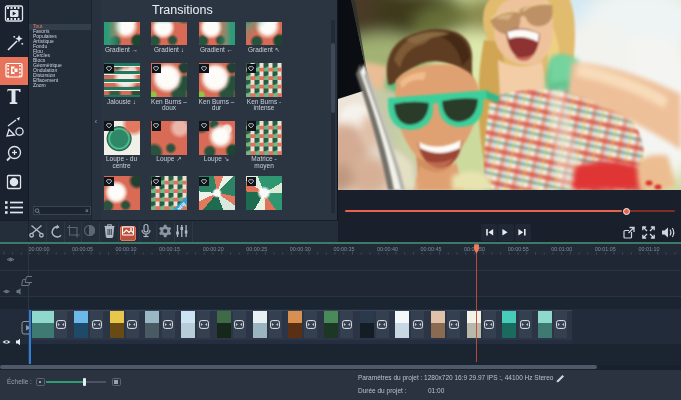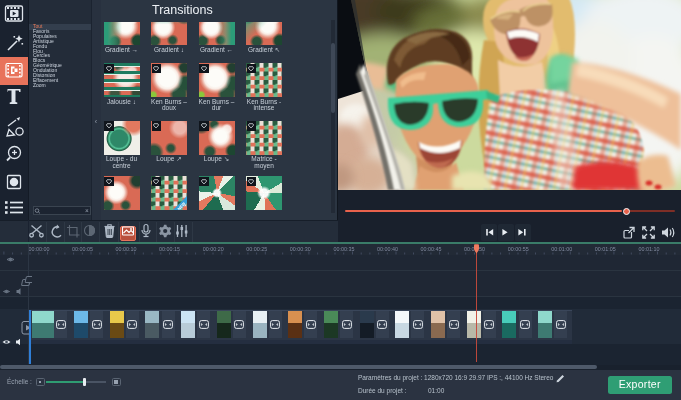--- a/index.html
+++ b/index.html
@@ -677,13 +677,12 @@
     <div style="left:84px;top:381.3px;width:22px;height:1.8px;background:#4a5464;"></div>
     <div style="left:82.8px;top:377.6px;width:3px;height:8.8px;background:#e8ecf0;border-radius:1px;"></div>
     <div style="left:111.5px;top:377.8px;width:9px;height:8.4px;border:1px solid #5a6472;border-radius:1.5px;"></div>
     <div style="left:113.7px;top:380px;width:4.6px;height:4.2px;background:#98a2b0;"></div>
     <div style="left:358px;top:373.5px;width:210px;height:8px;color:#b8c2cc;font-size:6.5px;line-height:8px;white-space:nowrap;">Paramètres du projet :  1280x720 16:9 29.97 IPS :, 44100 Hz Stereo</div>
     <svg style="left:555px;top:372.5px" width="11" height="10" viewBox="0 0 11 10">
 <path d="M2 7.5 L7.5 2 L9 3.5 L3.5 9 L1.5 9.3 Z" fill="#cfd6de"></path>
     </svg>
     <div style="left:358px;top:386.5px;width:120px;height:8px;color:#b8c2cc;font-size:6.5px;line-height:8px;white-space:nowrap;">Durée du projet :</div>
     <div style="left:428px;top:386.5px;width:40px;height:8px;color:#b8c2cc;font-size:6.5px;line-height:8px;">01:00</div>
-    <div style="left:608px;top:376px;width:63.5px;height:17.5px;background:#2f9e74;border-radius:2.5px;color:#ffffff;font-size:10.5px;line-height:17.5px;text-align:center;letter-spacing:0.3px;">Exporter</div>
   </div>
 </body></html>

